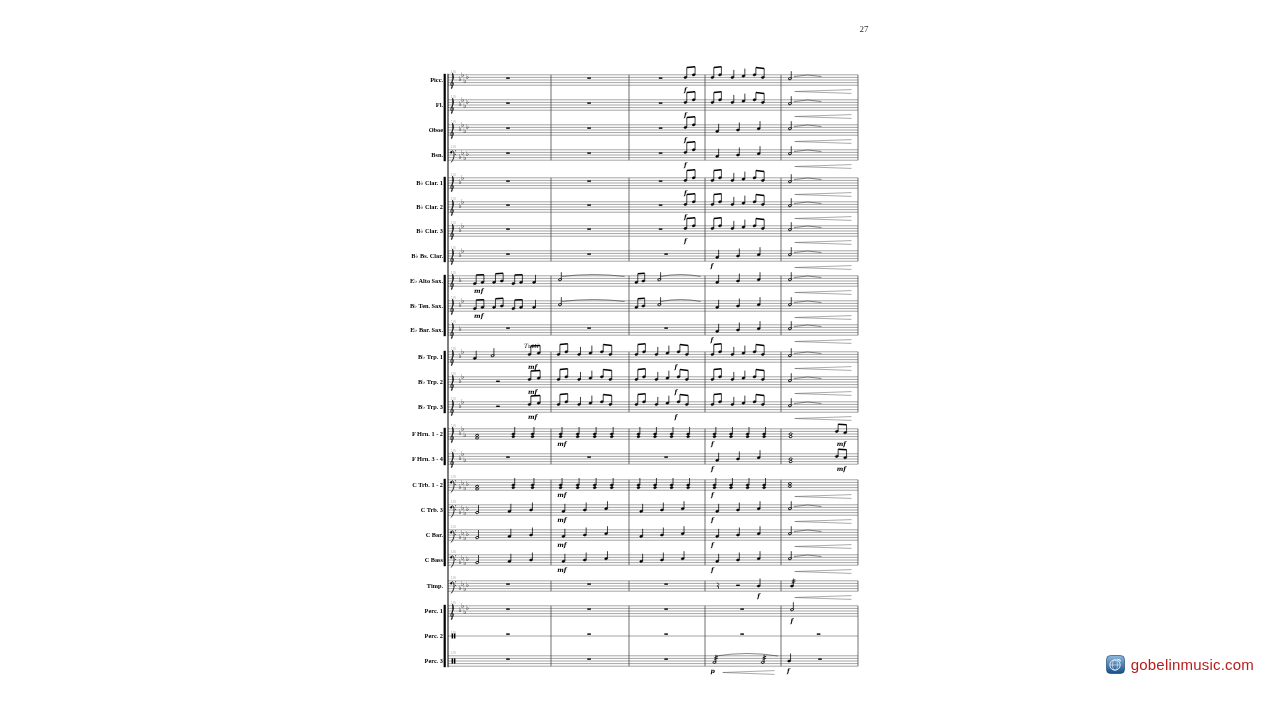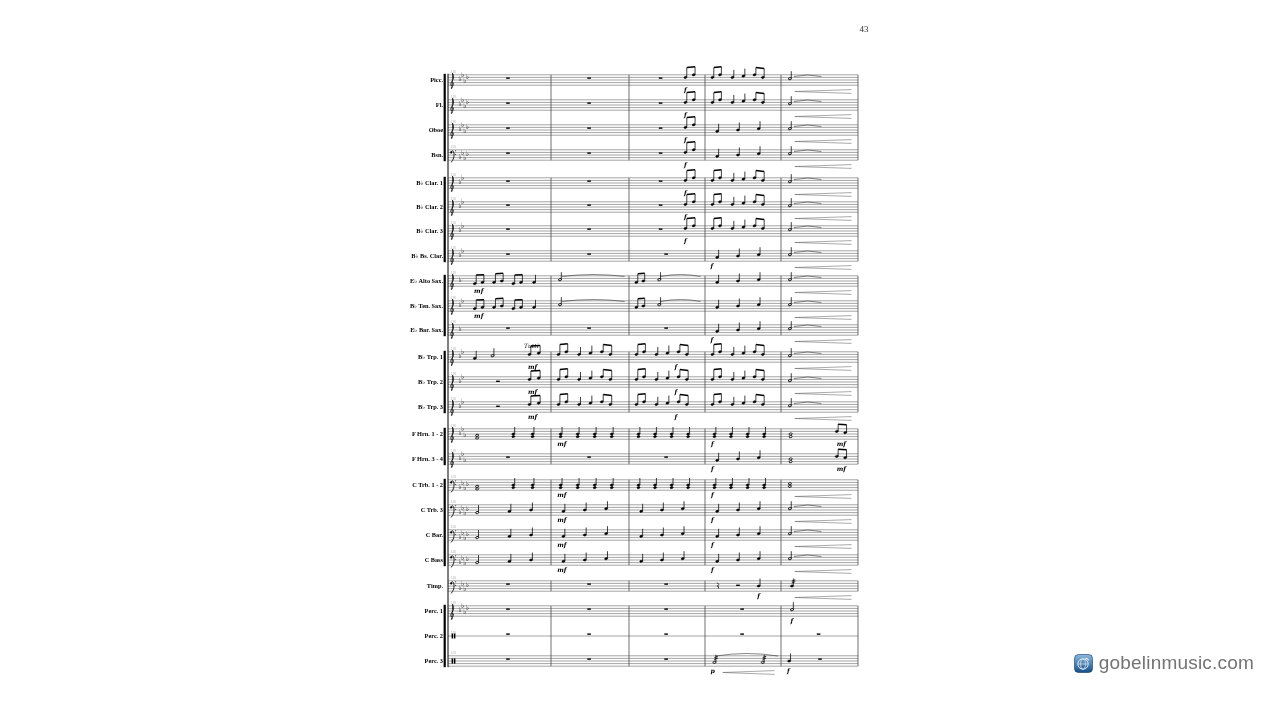--- a/index.html
+++ b/index.html
@@ -3,26 +3,26 @@
 <meta charset="utf-8">
 <style>
   html,body{margin:0;padding:0;background:#fff;}
   body{width:1280px;height:720px;position:relative;overflow:hidden;
        font-family:"Liberation Sans",sans-serif;}
   .page-number{position:absolute;left:852px;top:24px;width:24px;text-align:center;
        font-family:"Liberation Serif",serif;font-size:9px;color:#2e2e2e;}
   #score-svg{position:absolute;left:0;top:0;}
   .watermark{position:absolute;right:26px;bottom:46px;display:flex;align-items:center;gap:6px;}
   .wm-icon{width:19px;height:19px;display:inline-block;}
-  .wm-text{font-family:"Liberation Sans",sans-serif;font-size:19px;color:#737373;letter-spacing:0.2px;}
+  .wm-text{font-family:"Liberation Sans",sans-serif;font-size:15px;color:#b91c1c;letter-spacing:0.2px;}
 </style>
 </head>
 <body>
 
-<div class="page-number">43</div>
+<div class="page-number">27</div>
 
 <svg id="score-svg" width="1280" height="720" viewBox="0 0 1280 720">
     <g>
       <line x1="448" y1="74.8" x2="858" y2="74.8" stroke="#5a5a5a" stroke-width="0.55"></line>
       <line x1="448" y1="77.4" x2="858" y2="77.4" stroke="#5a5a5a" stroke-width="0.55"></line>
       <line x1="448" y1="80" x2="858" y2="80" stroke="#5a5a5a" stroke-width="0.55"></line>
       <line x1="448" y1="82.6" x2="858" y2="82.6" stroke="#5a5a5a" stroke-width="0.55"></line>
       <line x1="448" y1="85.2" x2="858" y2="85.2" stroke="#5a5a5a" stroke-width="0.55"></line>
       <text x="443" y="82.2" text-anchor="end" fill="#000" font-size="6.3" font-weight="bold" font-family="&quot;Liberation Serif&quot;,&quot;DejaVu Sans&quot;,serif">Picc.</text>
       <text x="450.5" y="72.8" fill="#b5b5b5" font-size="3.4" font-style="italic" font-family="&quot;Liberation Sans&quot;,sans-serif">125</text>

